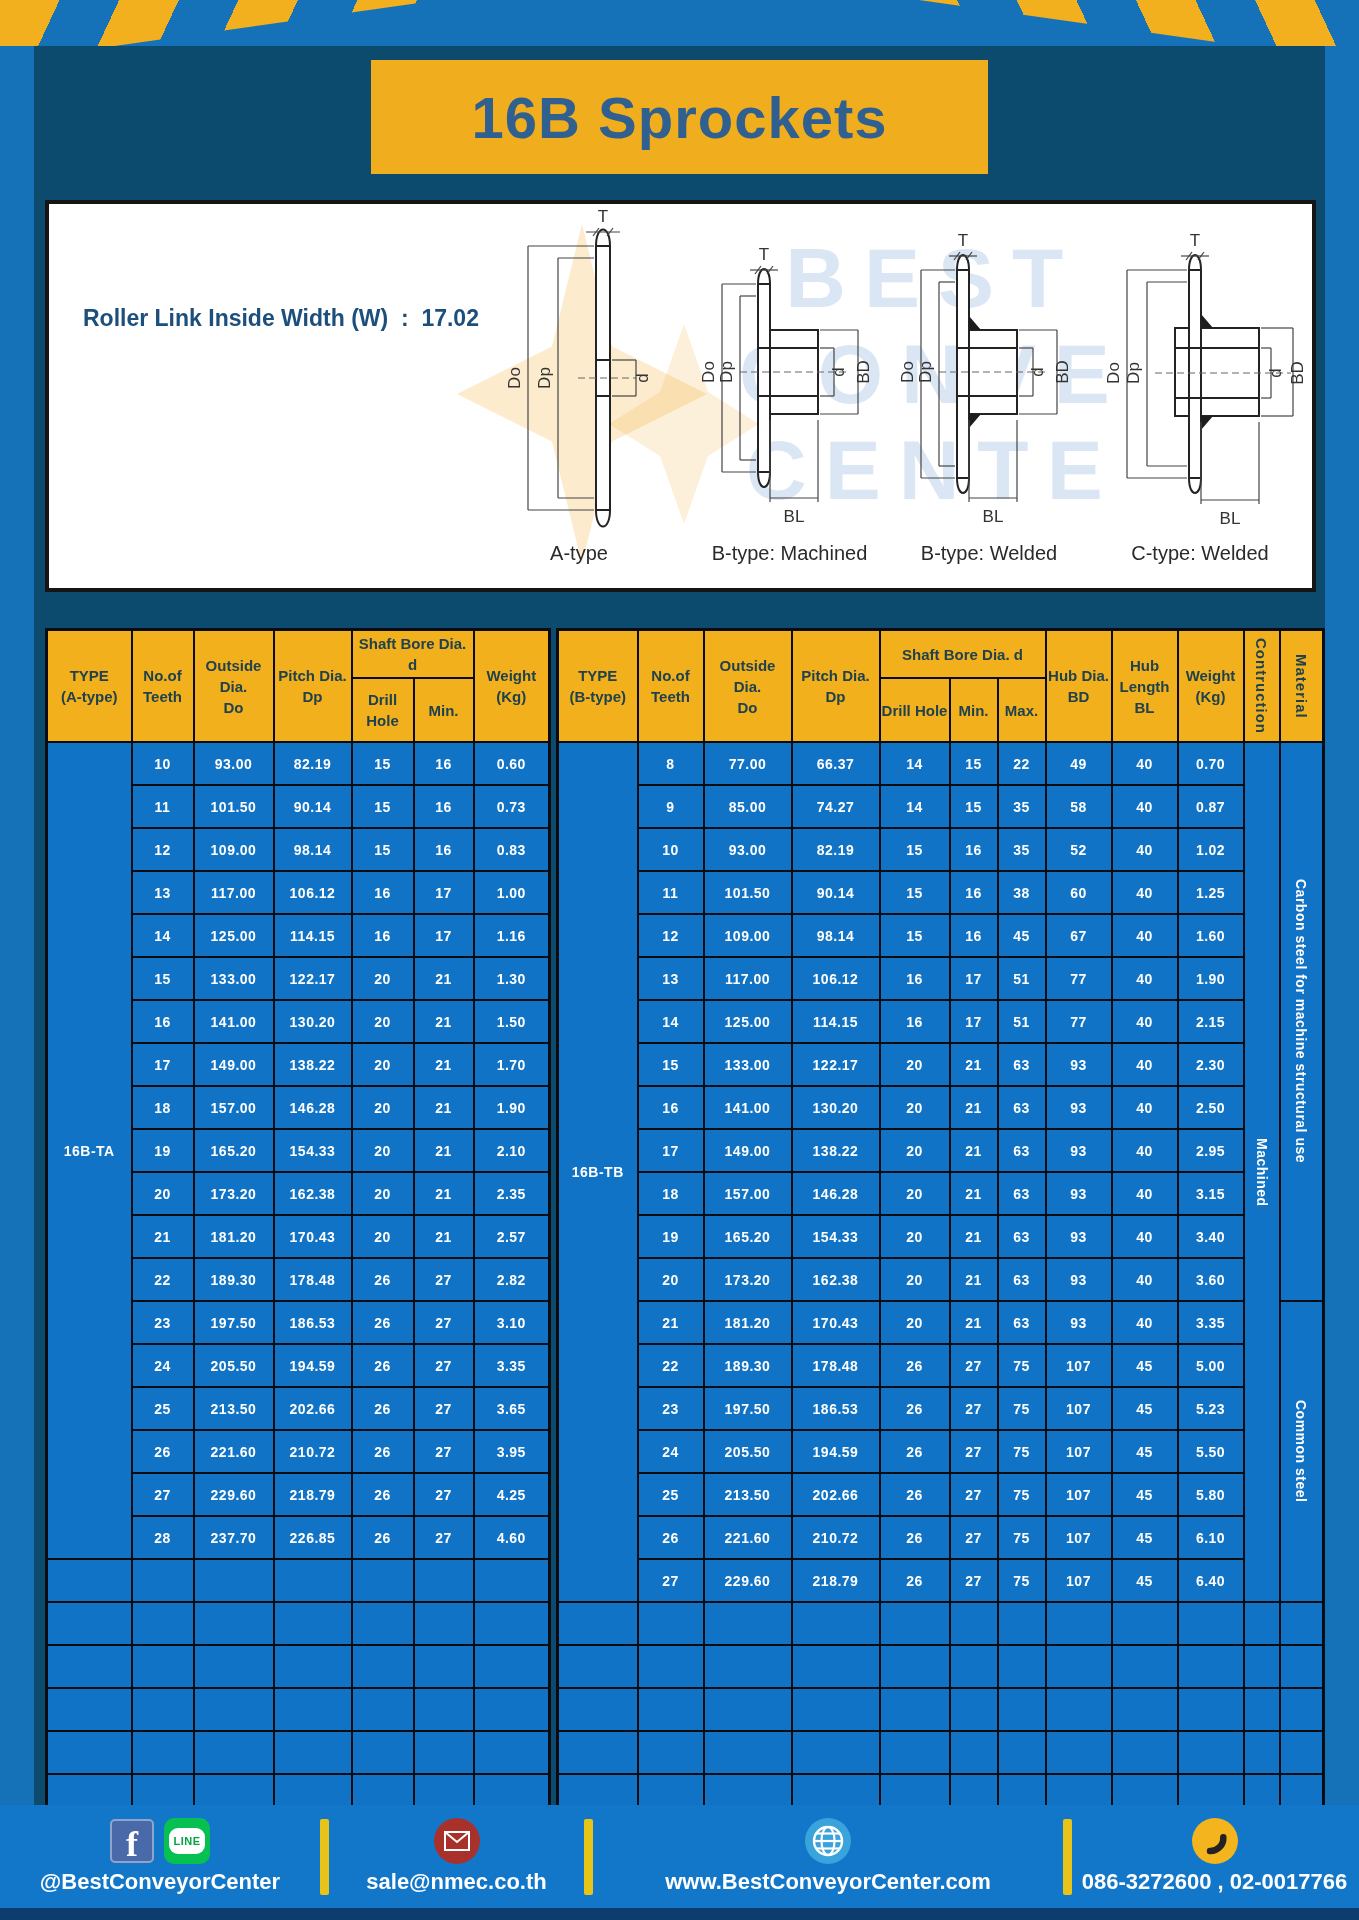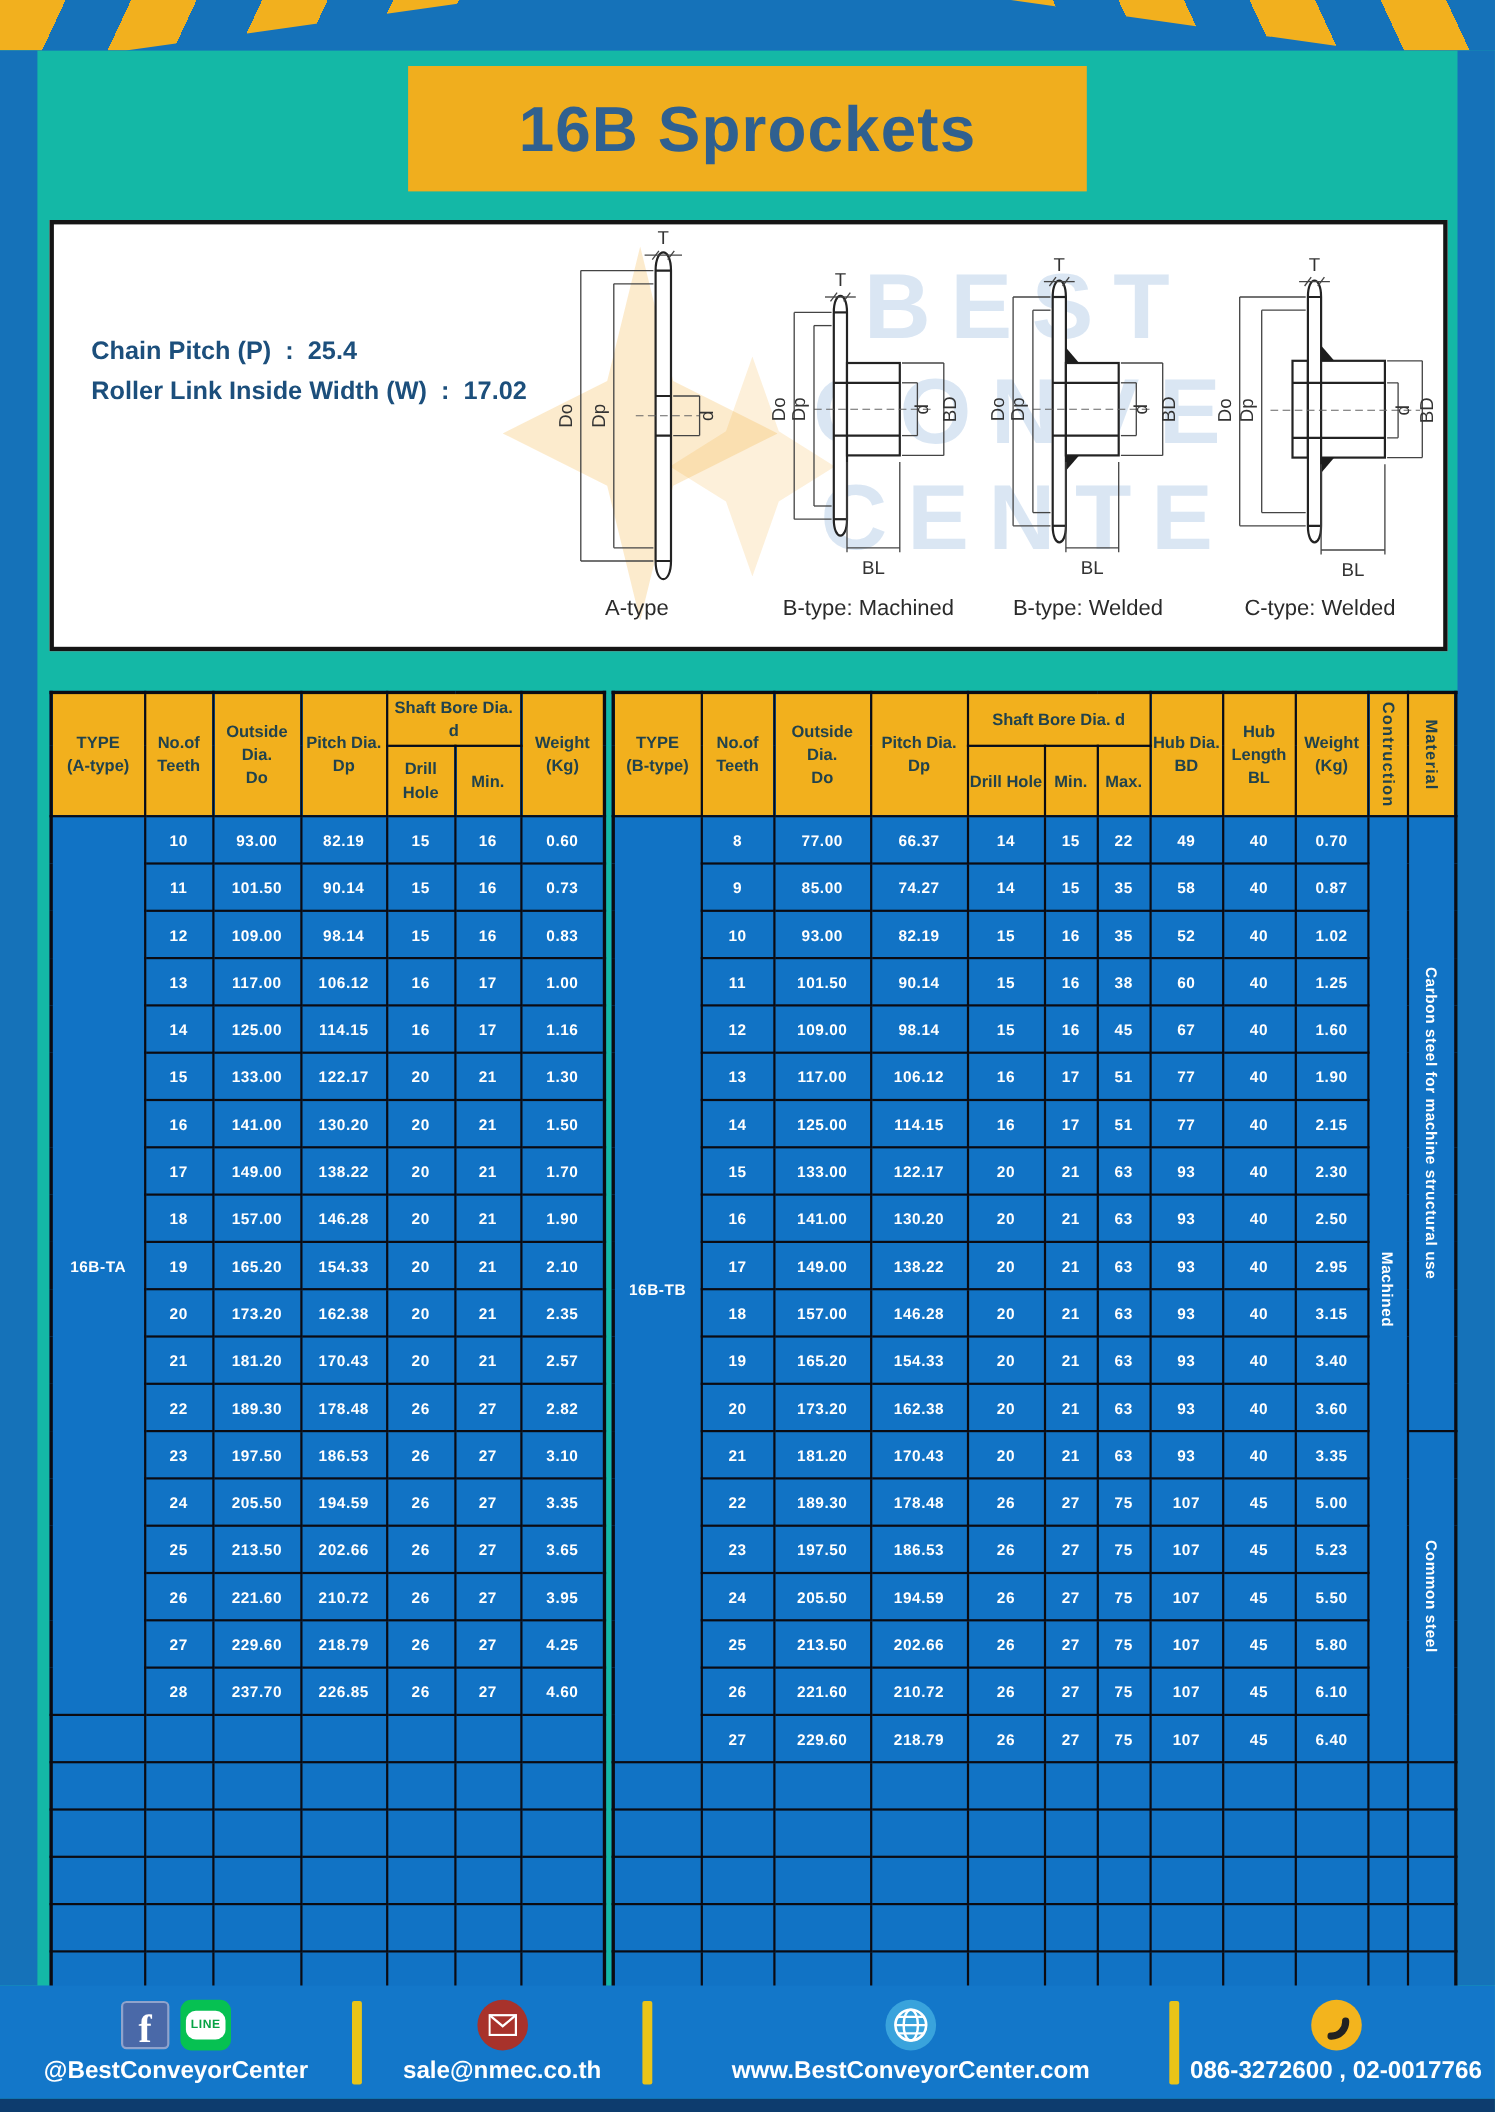--- a/index.html
+++ b/index.html
@@ -1,16 +1,16 @@
 <!DOCTYPE html>
 <html><head>
 <meta charset="utf-8">
 <style>
   html,body{margin:0;padding:0;background:#e8e8e8;}
-  .page{position:relative;width:1359px;height:1920px;background:#14b8a6;overflow:hidden;
+  .page{position:relative;width:1359px;height:1920px;background:#0c4a6e;overflow:hidden;
         font-family:"Liberation Sans",sans-serif;}
 
   
   .top-bar{position:absolute;left:0;top:0;width:1359px;height:46px;background:#1572b9;}
   .hazard{position:absolute;top:0;height:46px;}
   .hazard-left{left:0;width:440px;
     background:repeating-linear-gradient(115deg,#f2b01e 0 54px,#1572b9 54px 108px);
     clip-path:polygon(0 0,100% 0,26% 100%,0 100%);}
   .hazard-right{right:0;width:440px;
     background:repeating-linear-gradient(65deg,#f2b01e 0 54px,#1572b9 54px 108px);
@@ -106,21 +106,20 @@
   </div>
 
   <div class="panel">
     <div class="wm-orange"></div>
     <div class="wm-orange2"></div>
     <div class="wm-text">BEST
 CONVE
 CENTE</div>
 
     <div class="specs">
-      <div class="spec-line">Chain Pitch (P)  :  25.4</div>
       <div class="spec-line">Roller Link Inside Width (W)  :  17.02</div>
     </div>
 
     <div class="diag d-a">
       <svg width="190" height="330" viewBox="0 0 190 330">
         <path class="shape" d="M112 36 C112 14 126 14 126 36 L126 300 C126 322 112 322 112 300 Z"></path>
         <line class="shape" x1="112" y1="36" x2="126" y2="36"></line>
         <line class="shape" x1="112" y1="300" x2="126" y2="300"></line>
         <line class="shape" x1="112" y1="150" x2="126" y2="150"></line>
         <line class="shape" x1="112" y1="186" x2="126" y2="186"></line>

